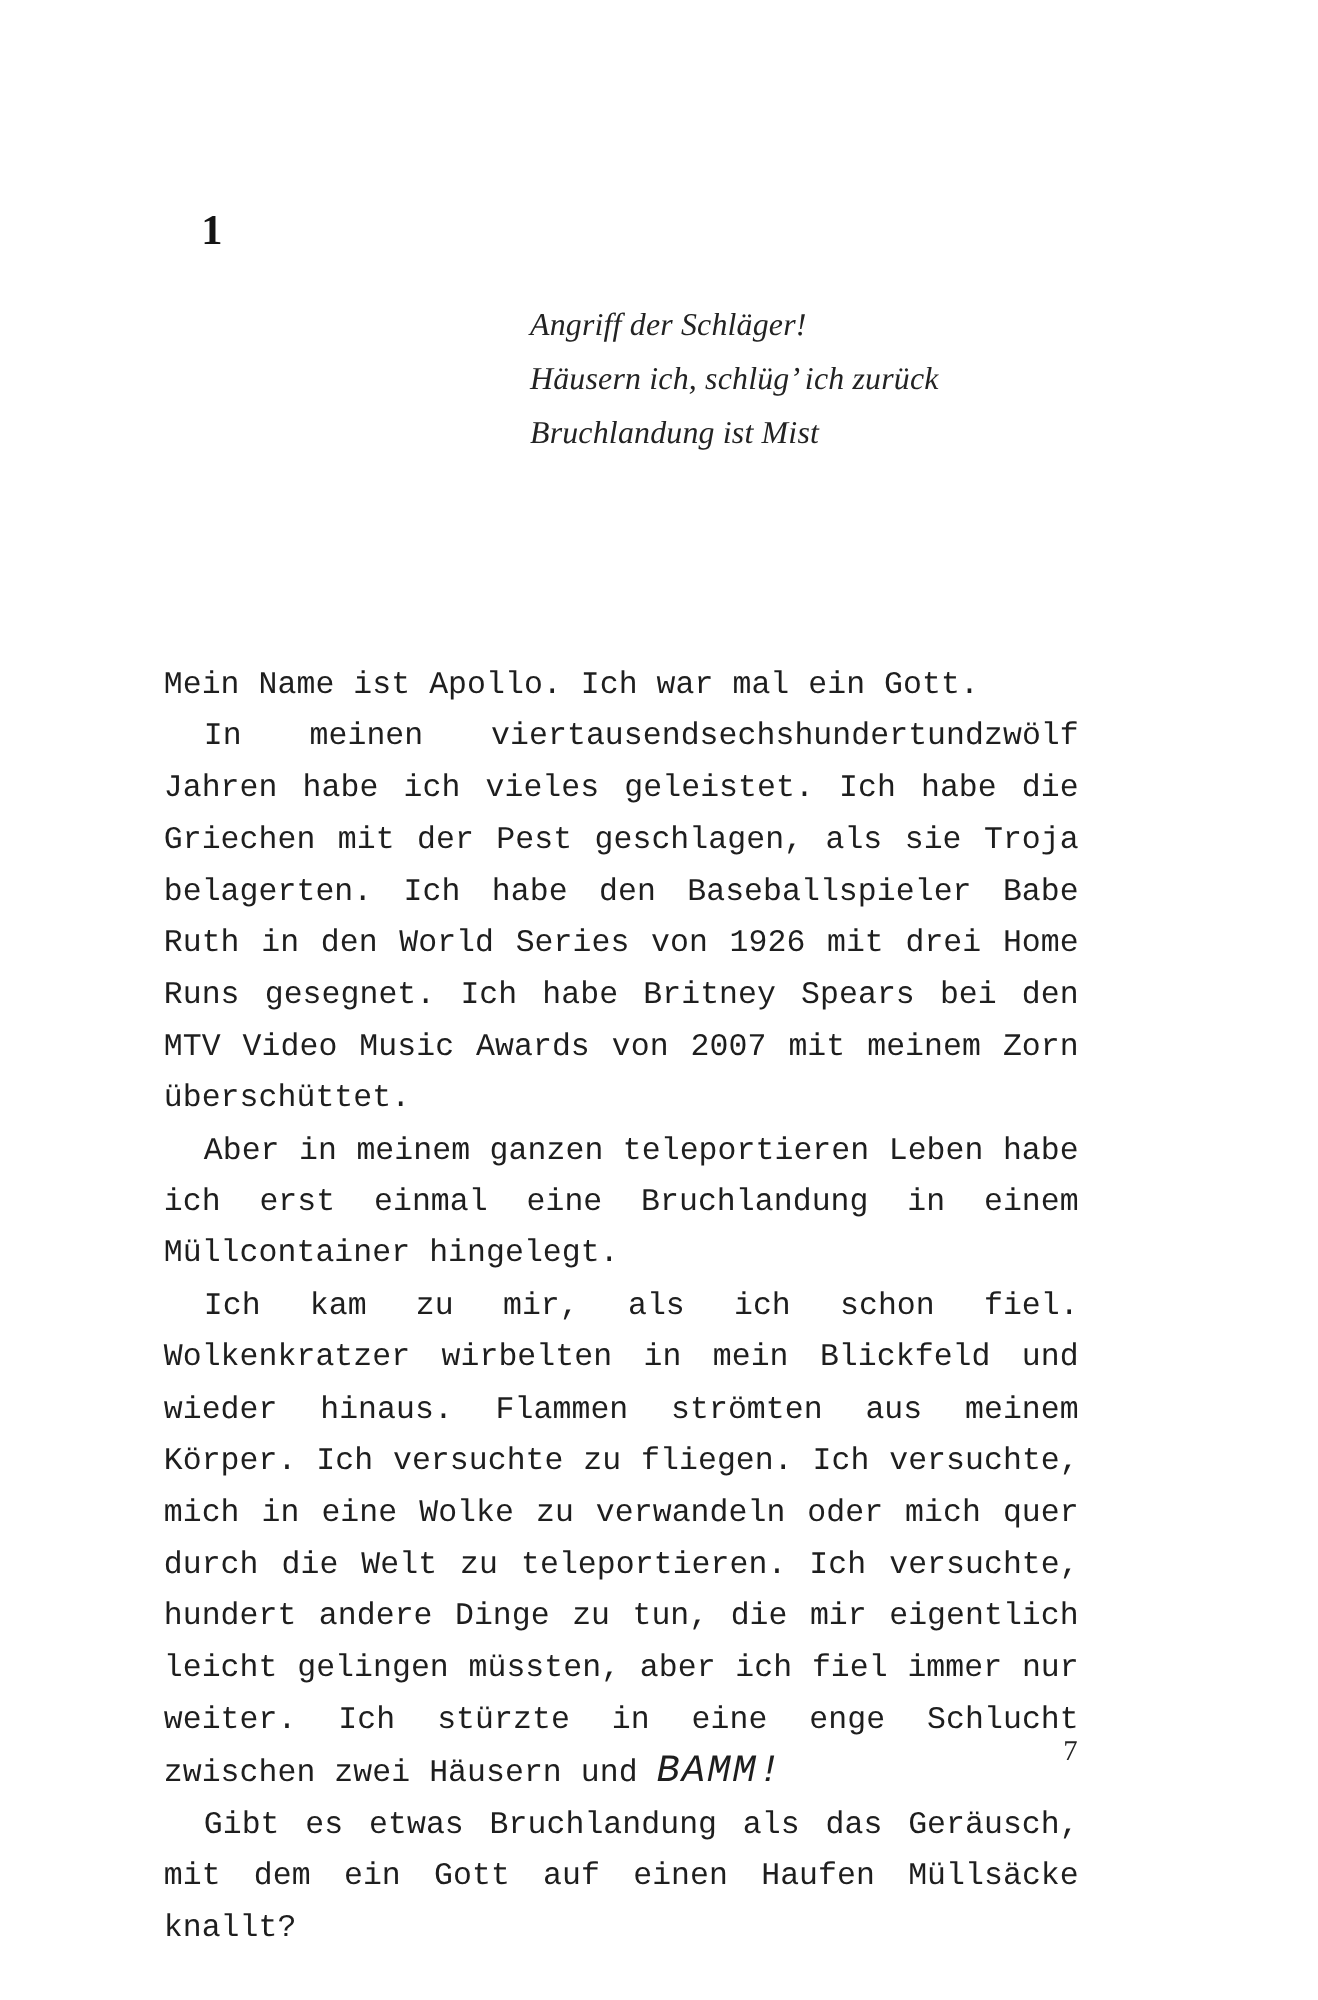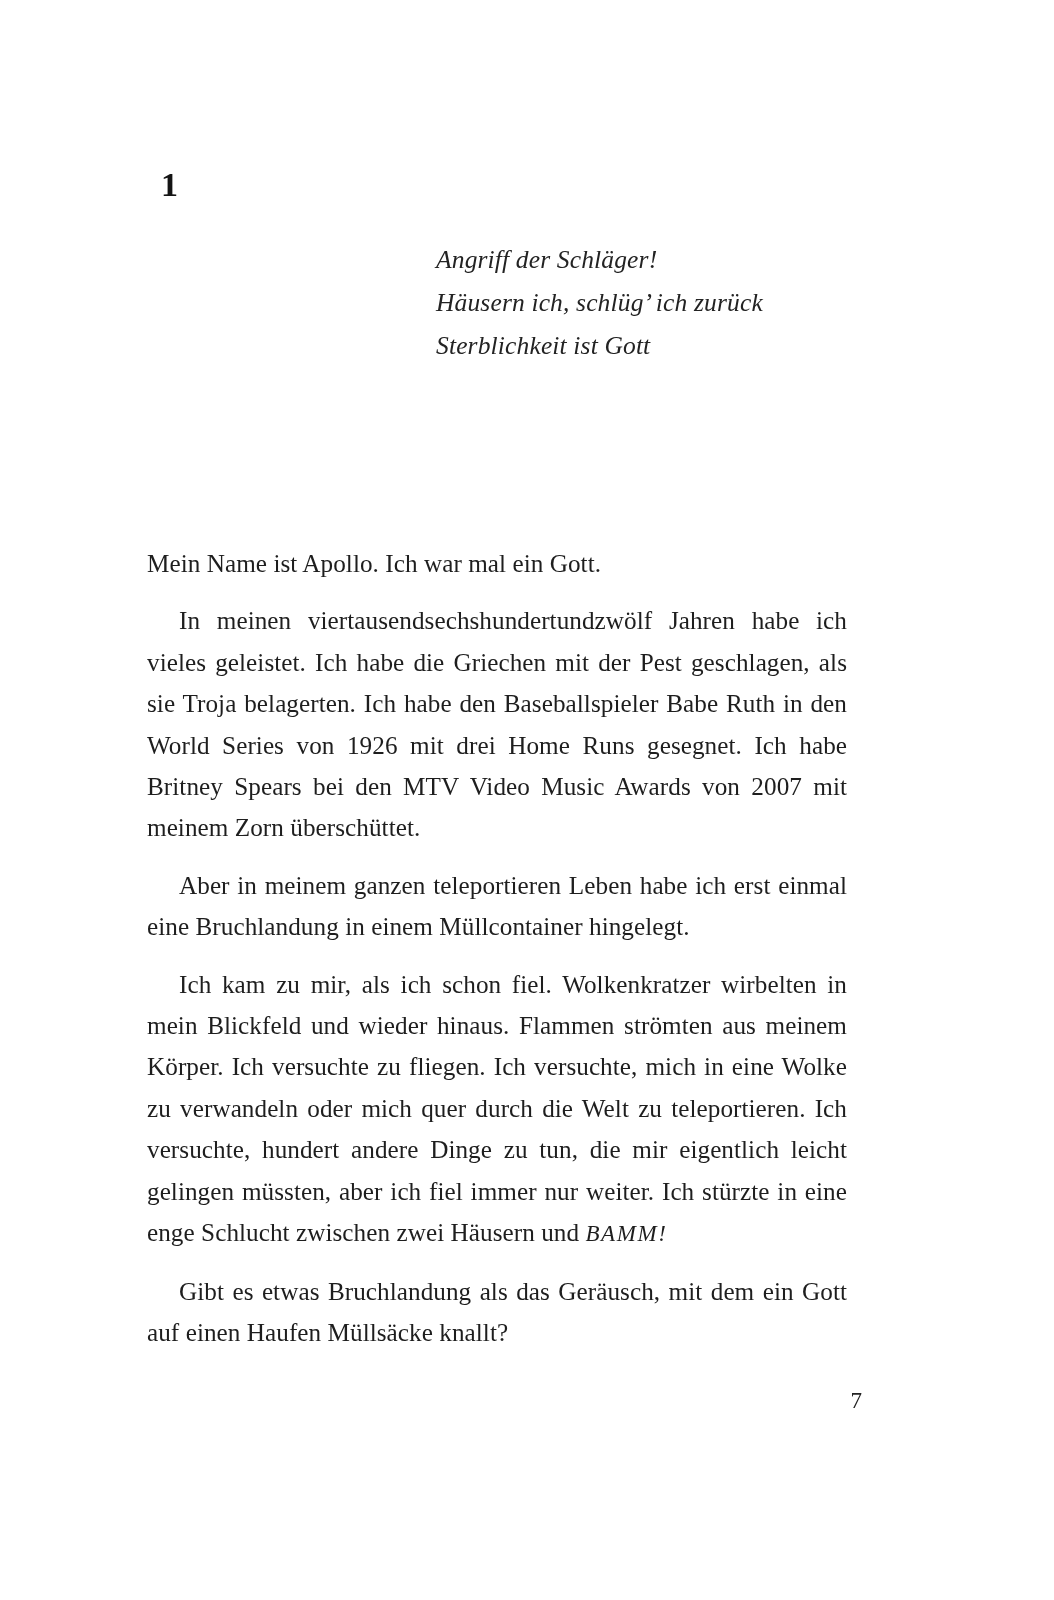--- a/index.html
+++ b/index.html
@@ -33,21 +33,21 @@
     font-weight: 700;
     font-size: 34px;
     line-height: 40px;
     color: #141414;
     letter-spacing: 0.5px;
   }
 
   
   .epigraph {
     position: absolute;
-    left: 436px;
+    left: 424px;
     top: 238px;
     width: 460px;
   }
 
   .epigraph-line {
     font-family: "Liberation Serif", "DejaVu Serif", serif;
     font-style: italic;
     font-size: 25.5px;
     line-height: 43px;
     color: #232323;
@@ -57,38 +57,38 @@
 
   
   .body-block {
     position: absolute;
     left: 131px;
     top: 527px;
     width: 732px;
   }
 
   .para {
-    margin: 16px;
-    font-family: Liberation Serif, serif;
+    margin: 0;
+    font-family: Liberation Mono, monospace;
     font-size: 25.2px;
     line-height: 41.4px;
     color: #1e1e1e;
     text-align: justify;
     text-justify: inter-word;
     letter-spacing: 0.05px;
     hyphens: none;
   }
 
   .para.indent {
     text-indent: 32px;
   }
 
   .smallcaps-italic {
     font-style: italic;
-    font-size: 23px;
+    font-size: 31px;
     letter-spacing: 1.6px;
   }
 
   
   .folio {
     position: absolute;
     left: 0;
     top: 1386px;
     width: 862px;
     text-align: right;
@@ -101,21 +101,21 @@
 </head>
 <body>
 
 <div class="page">
 
   <div class="chapter-number">1</div>
 
   <div class="epigraph">
     <div class="epigraph-line">Angriff der Schläger!</div>
     <div class="epigraph-line">Häusern ich, schlüg’ ich zurück</div>
-    <div class="epigraph-line">Sterblichkeit ist Gott</div>
+    <div class="epigraph-line">Bruchlandung ist Mist</div>
   </div>
 
   <div class="body-block">
 
     <p class="para">Mein Name ist Apollo. Ich war mal ein Gott.</p>
 
     <p class="para indent">In meinen viertausendsechshundertundzwölf Jahren habe ich vieles geleistet. Ich habe die Griechen mit der Pest geschlagen, als sie Troja belagerten. Ich habe den Baseballspieler Babe Ruth in den World Series von 1926 mit drei Home Runs gesegnet. Ich habe Britney Spears bei den MTV Video Music Awards von 2007 mit meinem Zorn überschüttet.</p>
 
     <p class="para indent">Aber in meinem ganzen teleportieren Leben habe ich erst einmal eine Bruchlandung in einem Müllcontainer hingelegt.</p>
 

